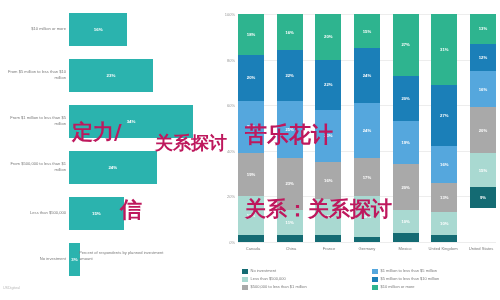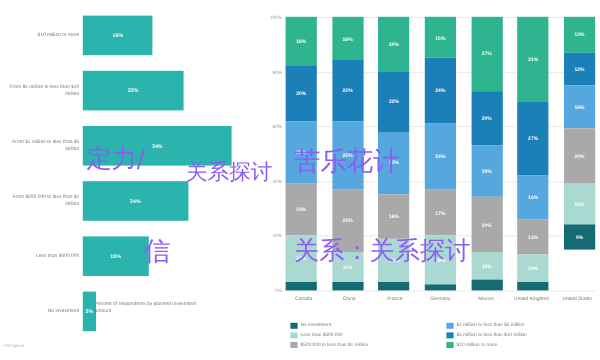--- a/index.html
+++ b/index.html
@@ -48,21 +48,21 @@
   .xlabels{position:absolute;left:18px;top:246px;width:258px;display:flex;justify-content:space-between;}
   .xlabel{width:30px;text-align:center;font-size:4.1px;line-height:1.35;color:#7a7a7a;}
 
   .rp-legend{position:absolute;left:22px;top:268px;width:254px;
              display:grid;grid-template-columns:1fr 1fr;gap:2px 6px;}
   .lg-item{display:flex;align-items:flex-start;gap:3px;}
   .lg-sw{width:5.5px;height:5.5px;flex:0 0 auto;margin-top:0.5px;}
   .lg-tx{font-size:4px;line-height:1.3;color:#7a7a7a;white-space:nowrap;}
 
   
-  .wm{position:absolute;pointer-events:none;color:#8b5cf6;font-weight:normal;
+  .wm{position:absolute;pointer-events:none;color:#be185d;font-weight:bold;
       font-family:"DejaVu Serif",serif;user-select:none;}
 </style>
 </head>
 <body>
 
 <div class="page">
 
   <div class="left-panel">
     <div class="lp-plot" id="left-rows">
         <div class="hrow">

